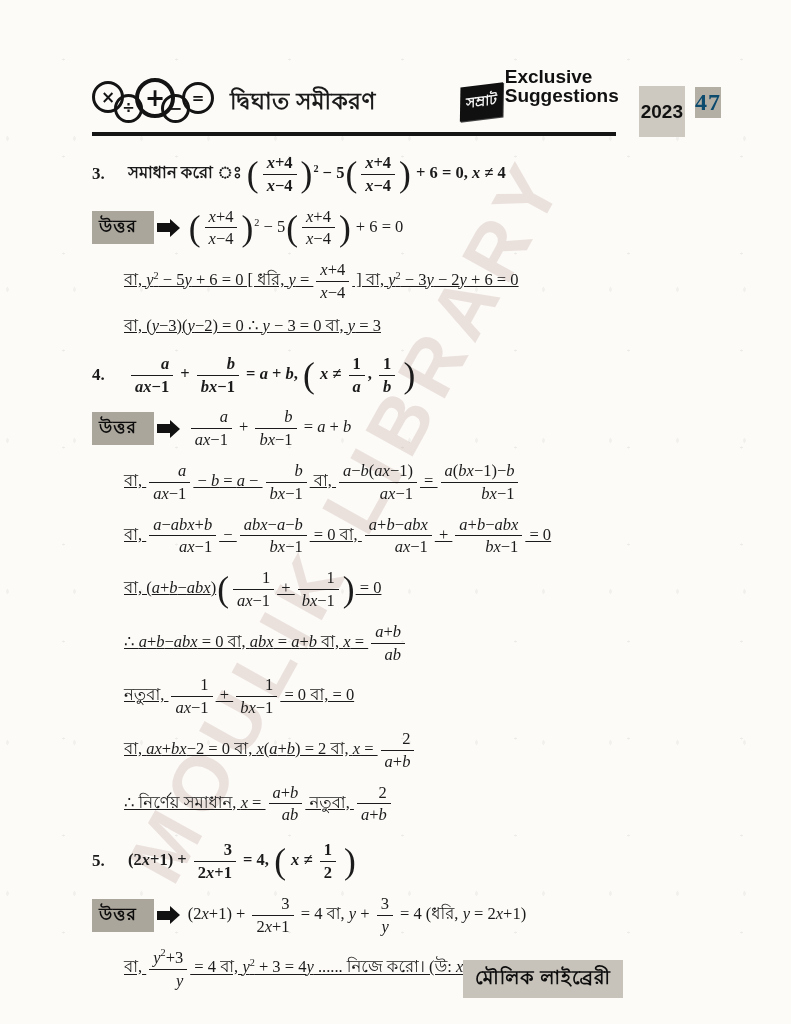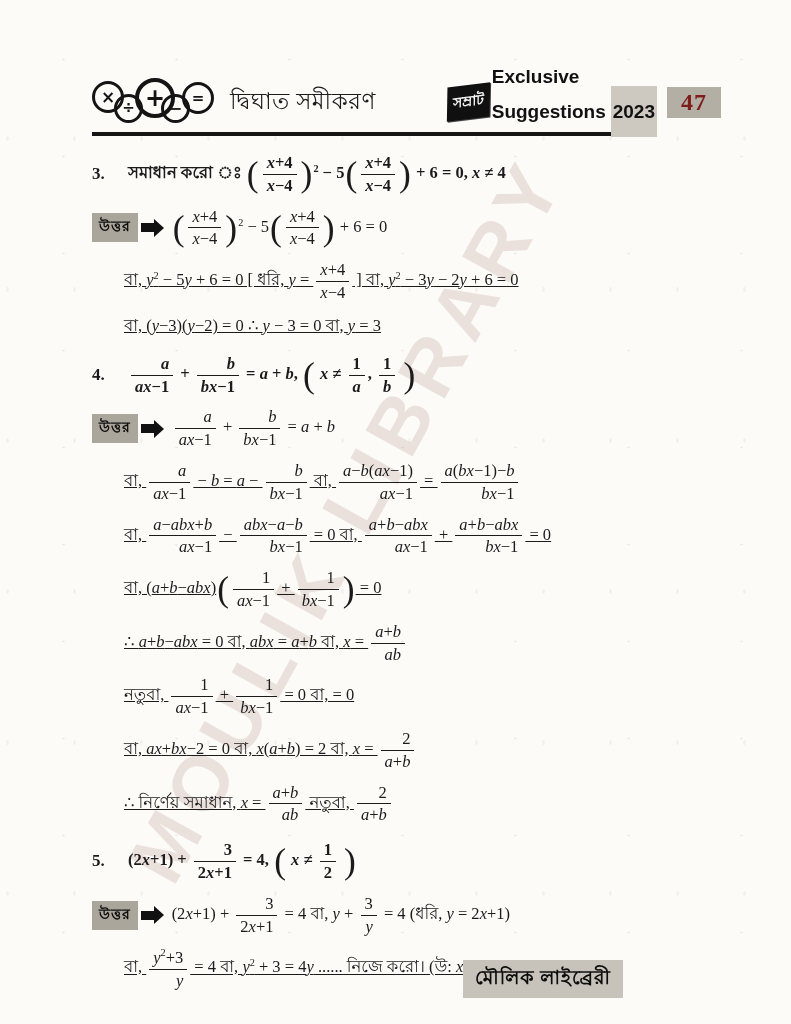--- a/index.html
+++ b/index.html
@@ -32,57 +32,57 @@
     position:absolute;border-radius:50%;border:3px solid #141414;
     width:26px;height:26px;display:flex;align-items:center;justify-content:center;
     font-family:"DejaVu Sans", sans-serif;font-weight:900;font-size:17px;color:#141414;
     background:transparent;line-height:1;
   }
   .ring.r-times{left:0;top:3px;}
   .ring.r-div{left:22px;top:16px;width:23px;height:23px;font-size:15px;}
   .ring.r-plus{left:43px;top:0;width:32px;height:32px;border-width:4px;font-size:24px;}
   .ring.r-minus{left:69px;top:16px;width:23px;height:23px;font-size:16px;}
   .ring.r-eq{left:90px;top:4px;font-size:15px;}
-  .title{font-size:23px;font-weight:normal;margin-left:16px;letter-spacing:0.5px;}
+  .title{font-size:23px;font-weight:bold;margin-left:16px;letter-spacing:0.5px;}
   .badge{margin-left:auto;display:flex;align-items:center;}
   .brandbox{
     background:#101010;color:#f5f5f5;font-weight:bold;font-size:14px;
     padding:5px 6px;transform:rotate(-7deg) skewX(-8deg);margin-right:2px;
     box-shadow:1px 1px 0 #444;
   }
   .badgetext{
     display:flex;flex-direction:column;line-height:1.0;
     font-family:"Liberation Sans", sans-serif;font-weight:bold;font-size:19px;color:#111;
   }
-  .badgetext .l2{display:flex;align-items:center;gap:5px;}
+  .badgetext .l2{display:flex;align-items:flex-start;gap:20px;}
   .year{background:#cdc9c0;padding:16px 2px;}
   .pn{
-    margin-left:10px;background:#b3afa5;color:#7f1d1d;
-    font-weight:bold;font-size:24px;padding:2px 14px;letter-spacing:1px;text-align:center;
+    margin-left:10px;background:#b3afa5;color:#0c4a6e;
+    font-weight:bold;font-size:24px;padding:2px 0;letter-spacing:1px;text-align:center;
   }
   .rule{width:524px;height:4px;background:#151515;margin:6px 0 16px 0;}
 
   
   main{display:block;}
   .row{display:flex;align-items:center;margin:0 0 9px 0;min-height:26px;font-size:16.5px;}
   .prob{font-weight:bold;margin-top:13px;}
   .pno{width:36px;flex:0 0 auto;font-size:17px;}
   .ln{padding-left:32px;text-decoration:underline;}
   .m{white-space:nowrap;}
   .m i{font-family:"Liberation Serif", serif;}
   .fr{display:inline-block;text-align:right;vertical-align:middle;margin:1px 3px;}
   .fr .nu{display:block;padding:0 4px 1px 4px;border-bottom:1.6px solid #1b1b1b;line-height:1.2;}
   .fr .de{display:block;padding:1px 4px 0 4px;line-height:1.2;}
   sup{font-size:62%;}
   .gp{font-size:215%;font-weight:400;vertical-align:middle;line-height:0;display:inline-block;margin:0 1px;}
 
   
   .anslab{
-    background:#aba69c;color:#0d0d0d;font-weight:bold;font-size:14px;
-    padding:2px 7px 3px 7px;flex:0 0 auto;letter-spacing:1px;
+    background:#aba69c;color:#0d0d0d;font-weight:bold;font-size:17px;
+    padding:2px 17px 3px 7px;flex:0 0 auto;letter-spacing:1px;
   }
   .arrow{display:inline-block;position:relative;width:13px;height:9px;background:#111;margin:0 16px 0 3px;flex:0 0 auto;}
   .arrow::after{
     content:"";position:absolute;left:13px;top:-4.5px;
     border-top:9px solid transparent;border-bottom:9px solid transparent;border-left:10px solid #111;
   }
   .ansrow .m{margin-left:2px;}
 
   
   .pub{

